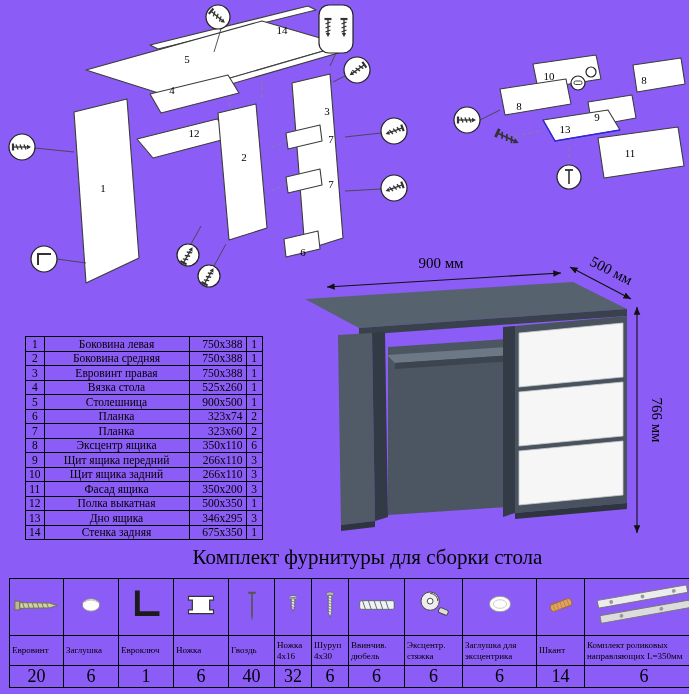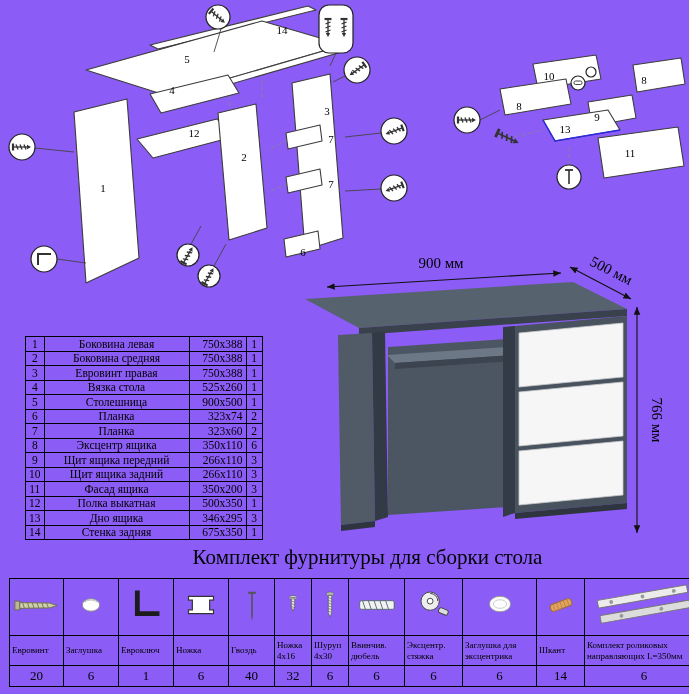--- a/index.html
+++ b/index.html
@@ -17,21 +17,21 @@
   .c-name { width:145px; text-align:center; }
   .c-size { width:57px;  text-align:right; }
   .c-qty  { width:16px;  text-align:center; }
 
   .hw-title { position:absolute; left:0; top:545px; width:655px; text-align:center; font-size:21px;margin-left:40px; }
 
   table.hw-table { position:absolute; left:9px; top:578px; width:694px; border-collapse:collapse; table-layout:fixed; }
   .hw-table td { border:1px solid #000; text-align:center; vertical-align:middle; overflow:hidden; }
   tr.hw-icons td { height:56px; }
   tr.hw-names td { height:30px; font-size:9px; line-height:1.15; padding:1px 2px; text-align:left; vertical-align:middle; }
-  tr.hw-qty td   { height:21px; font-size:13px; }
+  tr.hw-qty td   { height:21px; font-size:18px; }
 
   .panel   { fill:#fff; stroke:#3c3c3c; stroke-width:1.1; stroke-linejoin:round; }
   .plabel  { font-family:"Liberation Serif",serif; font-size:11px; fill:#000; text-anchor:middle; }
   .callout { fill:#fff; stroke:#222; stroke-width:1.2; }
   .leader  { stroke:#444; stroke-width:0.9; fill:none; }
   .dashed  { stroke:#888; stroke-width:0.8; stroke-dasharray:4 3; fill:none; }
   .fl  { stroke:#333; stroke-width:1.3; fill:none; }
   .dimline { stroke:#111; stroke-width:1.1; }
   .dimtext { font-family:"Liberation Serif",serif; font-size:15px; fill:#000; text-anchor:middle; }
 </style>

